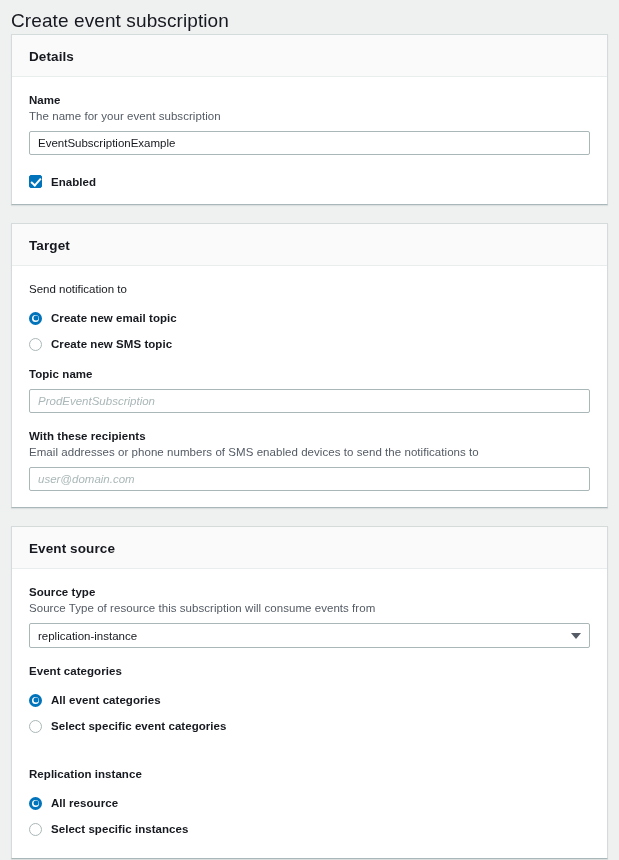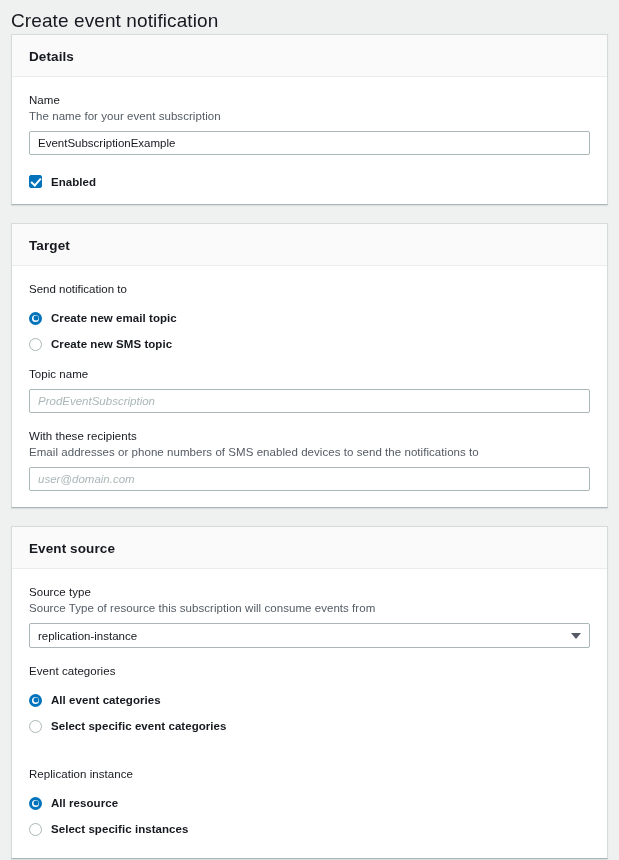--- a/index.html
+++ b/index.html
@@ -49,21 +49,21 @@
     margin-top: 34px;
   }
   .card-body {
     padding: 16px 17px 16px 17px;
   }
 
   .field { margin-bottom: 0; }
 
   .field-label {
     font-size: 11.5px;
-    font-weight: normal;
+    font-weight: bold;
     color: #16191f;
     display: block;
     line-height: 15px;
     letter-spacing: 0.05px;
   }
   .field-desc {
     font-size: 11.5px;
     font-weight: 400;
     color: #545b64;
     display: block;
@@ -199,21 +199,21 @@
     letter-spacing: 0.05px;
   }
 
   .spacer-16 { height: 16px; }
   .spacer-28 { height: 28px; }
   .spacer-10 { height: 10px; }
 </style>
 </head>
 <body>
 
-<h1 class="page-title">Create event notification</h1>
+<h1 class="page-title">Create event subscription</h1>
 
 <section class="card">
   <div class="card-header">
     <span class="card-header-title">Details</span>
   </div>
   <div class="card-body">
 
     <div class="field">
       <span class="field-label">Name</span>
       <span class="field-desc">The name for your event subscription</span>

